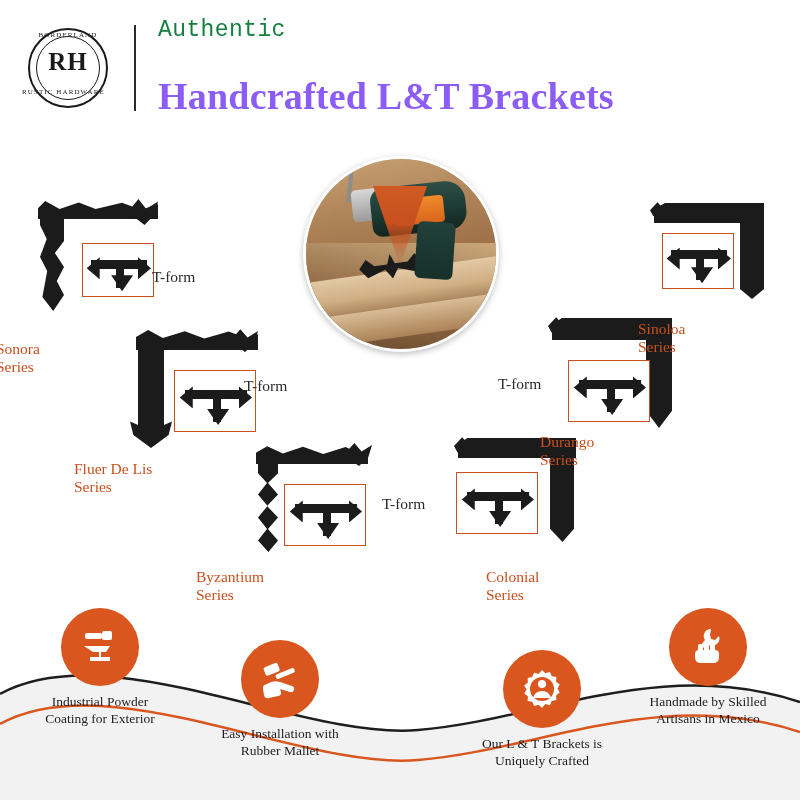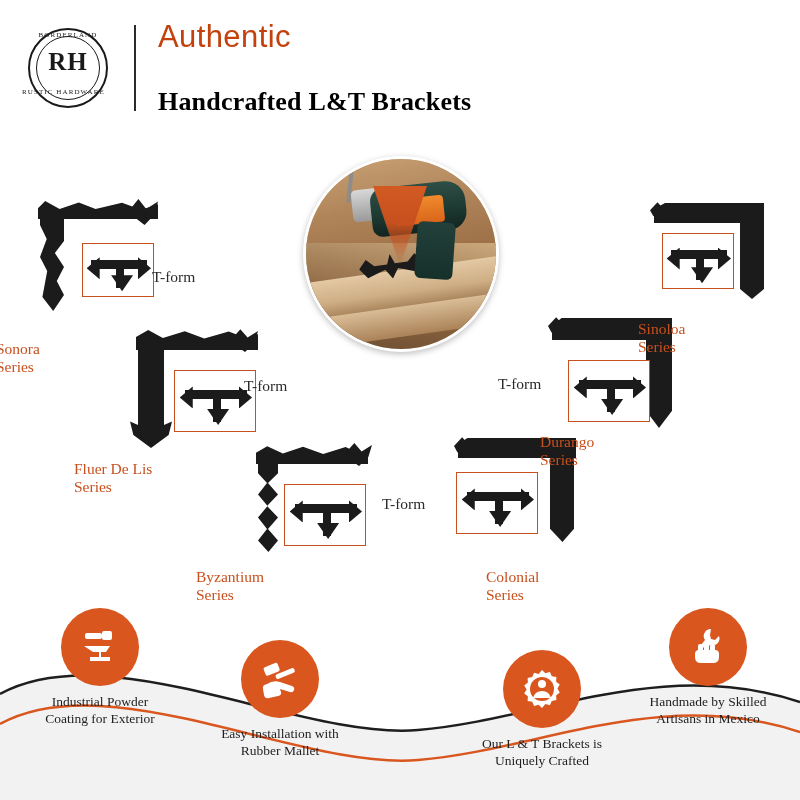--- a/index.html
+++ b/index.html
@@ -97,31 +97,31 @@
     background: #2b2b2b;
     margin: 0 22px 0 8px;
     flex: none;
   }
   .header-text {
     display: flex;
     flex-direction: column;
     justify-content: center;
   }
   .title-line1 {
-    font-family: Liberation Sans, sans-serif;
-    font-size: 31px;
-    color: #c2410c;
+    font-family: Liberation Mono, monospace;
+    font-size: 23px;
+    color: #15803d;
     line-height: 1.15;
     letter-spacing: 0.4px;
   }
   .title-line2 {
     font-family: "Liberation Serif", serif;
     font-weight: bold;
-    font-size: 26px;
-    color: #000000;
+    font-size: 38px;
+    color: #8b5cf6;
     line-height: 1.15;
     letter-spacing: 0.2px;
     margin-top: 32px;
   }
 
   
   .hero {
     position: absolute;
     left: 303px;
     top: 156px;

